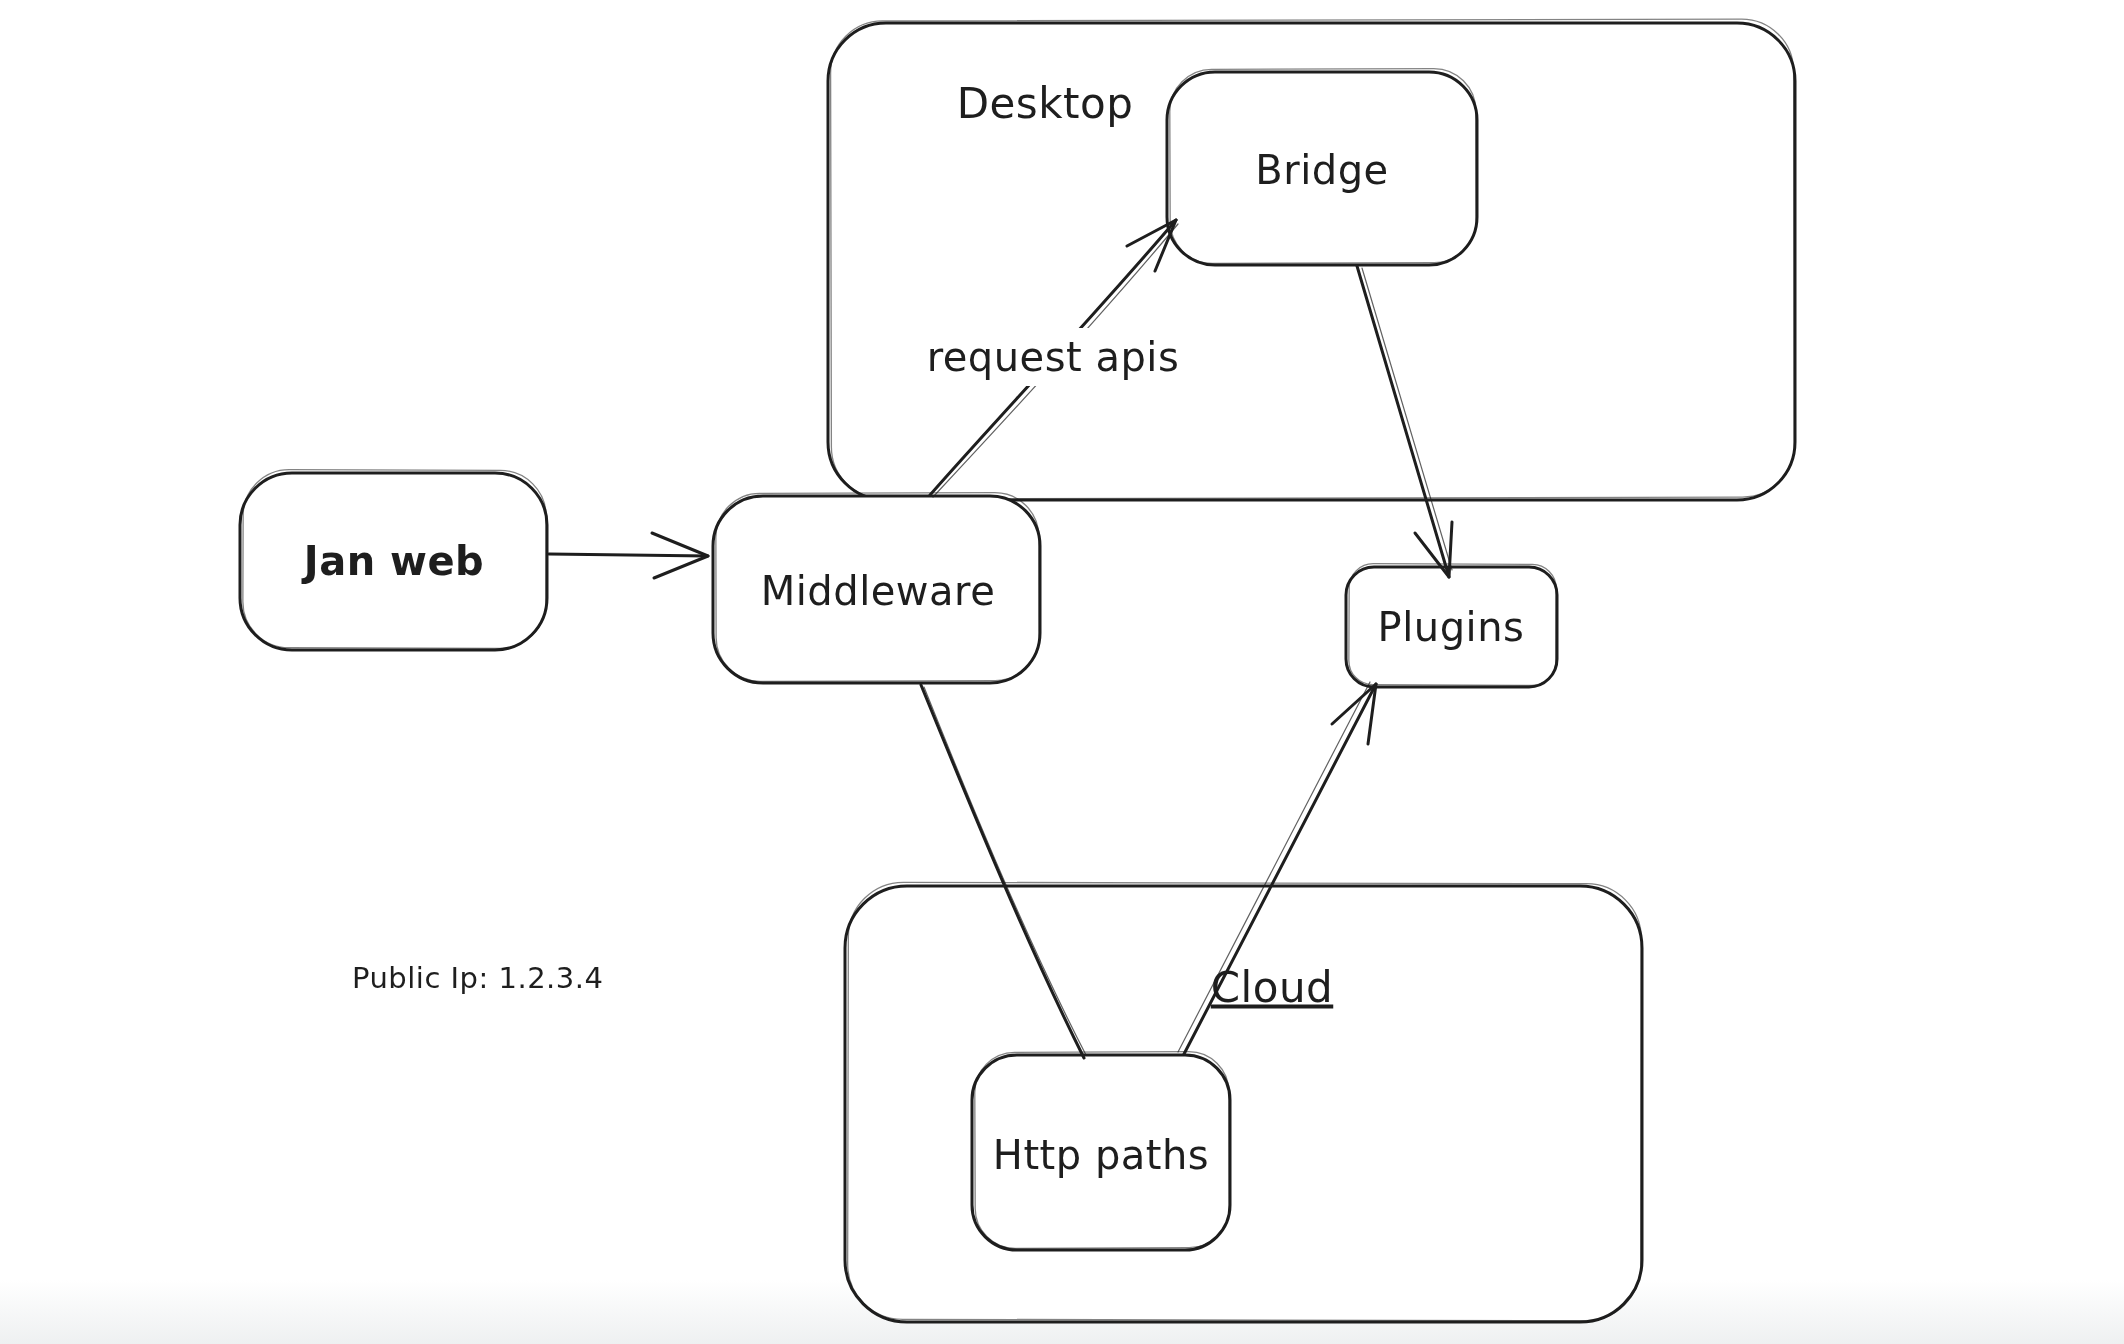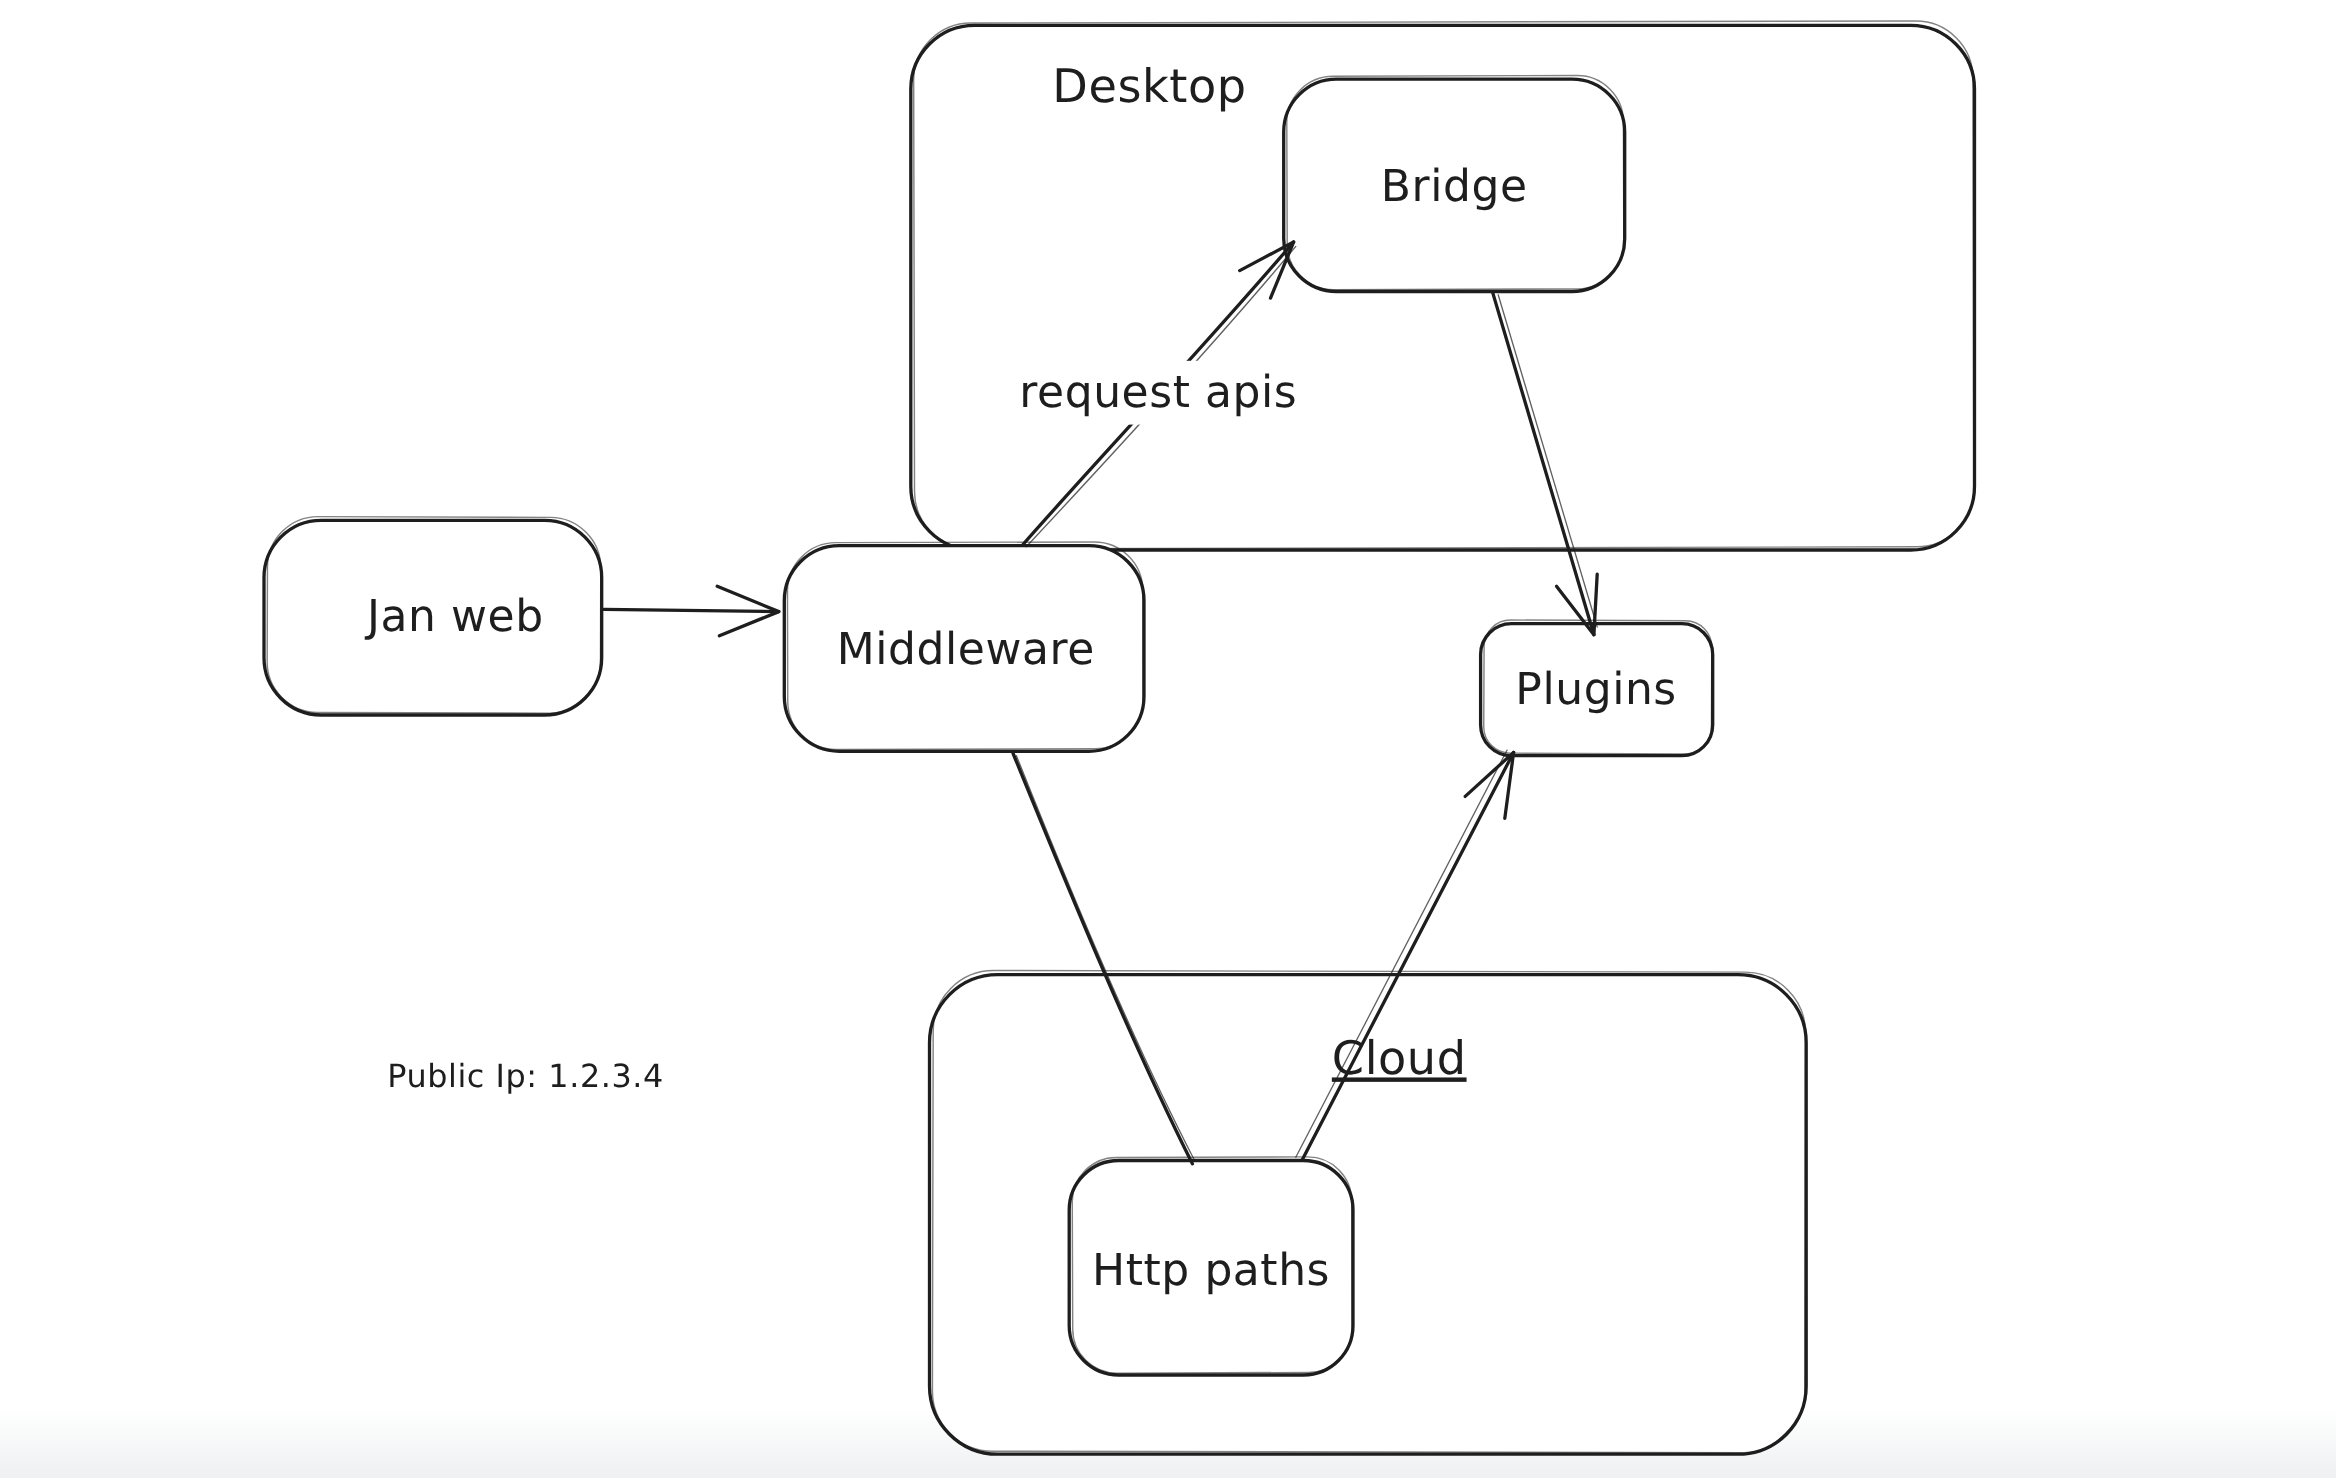--- a/index.html
+++ b/index.html
@@ -52,21 +52,21 @@
     stroke-linecap: round;
   }
   .lbl {
     position: absolute;
     transform: translate(-50%, -50%);
     white-space: nowrap;
     font-size: 40px;
     letter-spacing: 0.5px;
     color: #1e1e1e;
   }
-  .lbl.container-lbl { font-size: 42px; }
+  .lbl.container-lbl { font-size: 42px; margin-top: 25px; }
   .lbl.edge-lbl-boxed {
     background: #ffffff;
     padding: 6px 14px;
   }
   .notes {
     position: absolute;
     left: 352px;
     top: 951px;
     font-size: 29px;
     line-height: 54px;
@@ -120,21 +120,21 @@
 
     <path class="edge" d="M1184 1054 L1376 684"></path>
     <path class="edge-ghost" d="M1178 1052 L1370 682"></path>
     <path class="edge" d="M1376 684 L1332 724 M1376 684 L1368 744"></path>
   </svg>
 
   <div class="lbl container-lbl" style="left:1045px; top:78px;">Desktop</div>
 
   <div class="lbl" style="left:1322px; top:170px;">Bridge</div>
 
-  <div class="lbl" style="left:414px; top:561px;">Jan web</div>
+  <div class="lbl" style="left:394px; top:561px;font-weight:bold;">Jan web</div>
 
   <div class="lbl" style="left:878px; top:591px;">Middleware</div>
 
   <div class="lbl" style="left:1451px; top:627px;">Plugins</div>
 
   <div class="lbl container-lbl" style="left:1272px; top:962px;text-decoration:underline;">Cloud</div>
 
   <div class="lbl" style="left:1101px; top:1155px;">Http paths</div>
 
   <div class="lbl edge-lbl-boxed" style="left:1053px; top:357px;">request apis</div>

